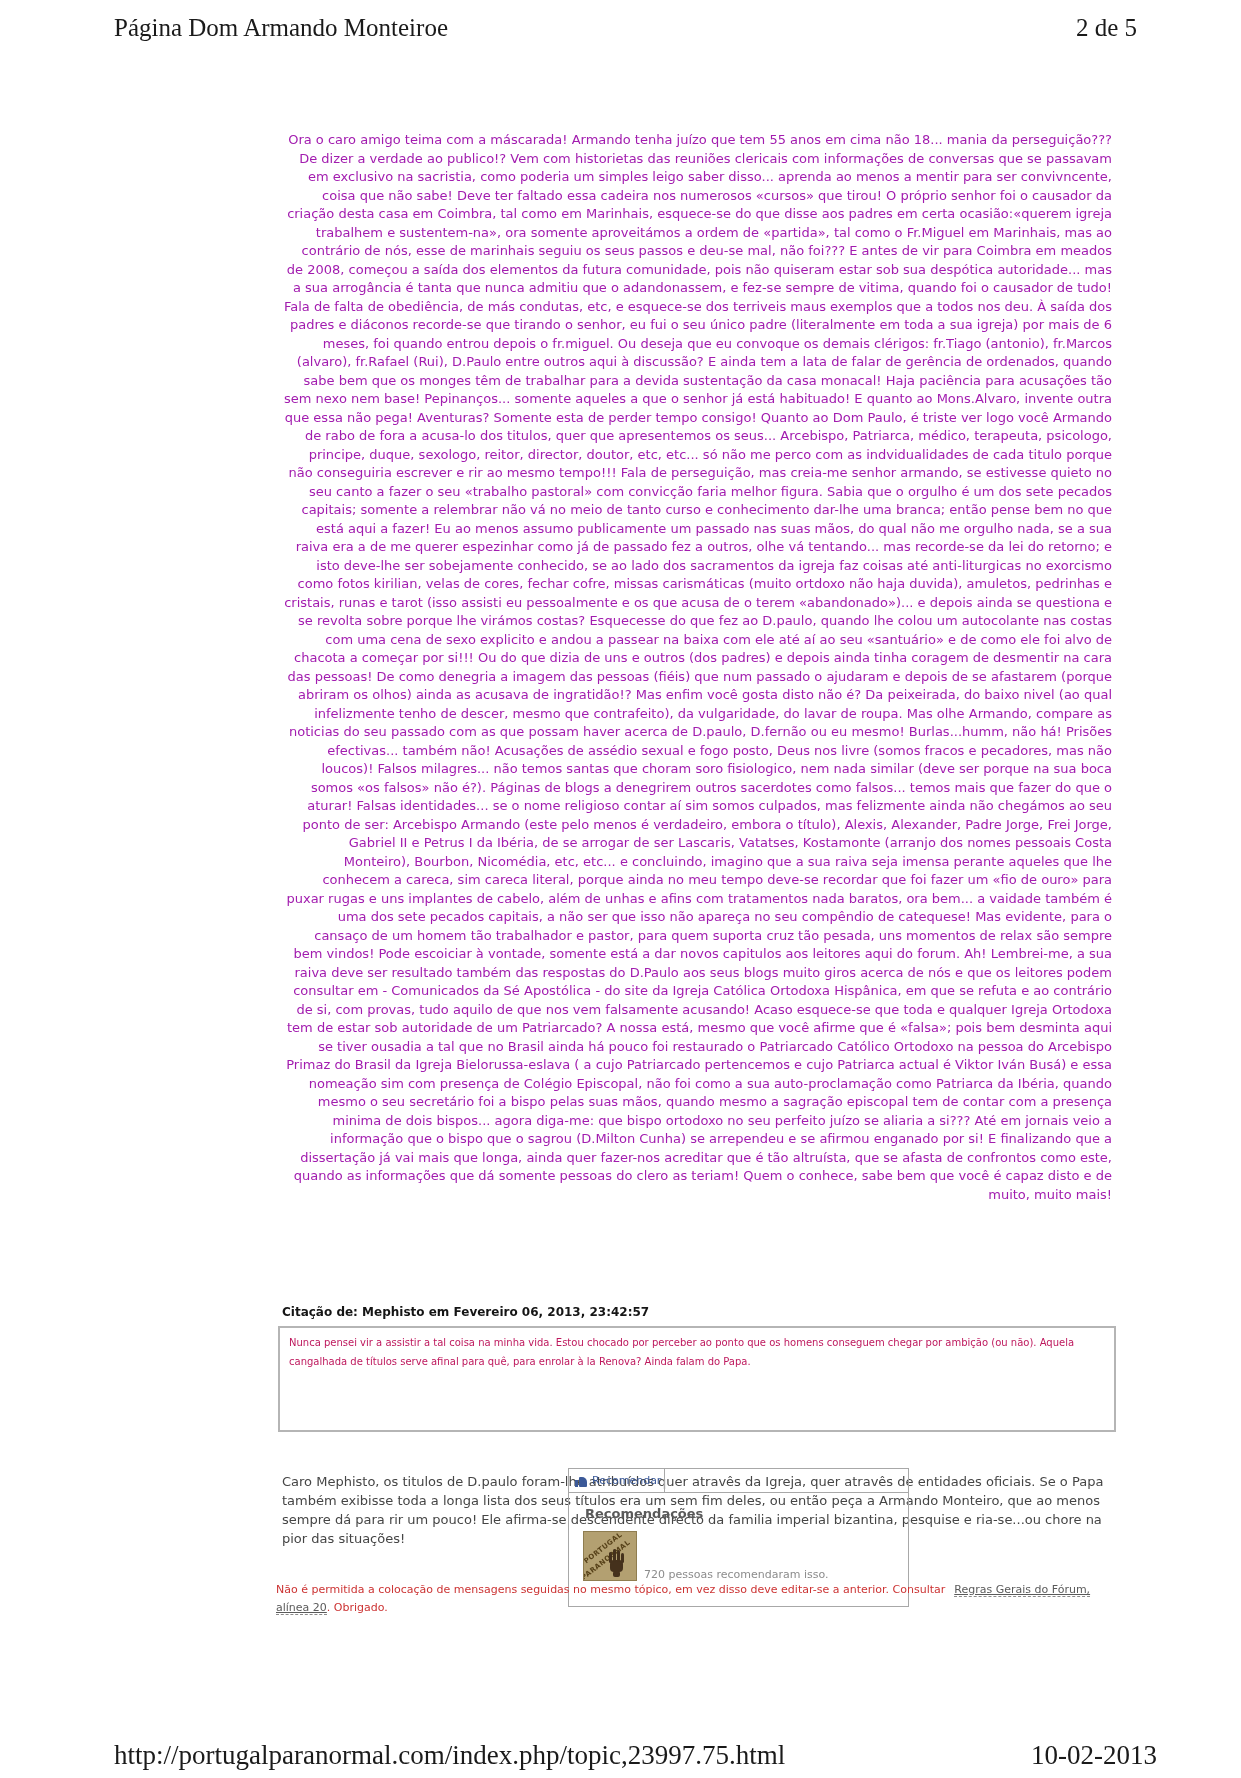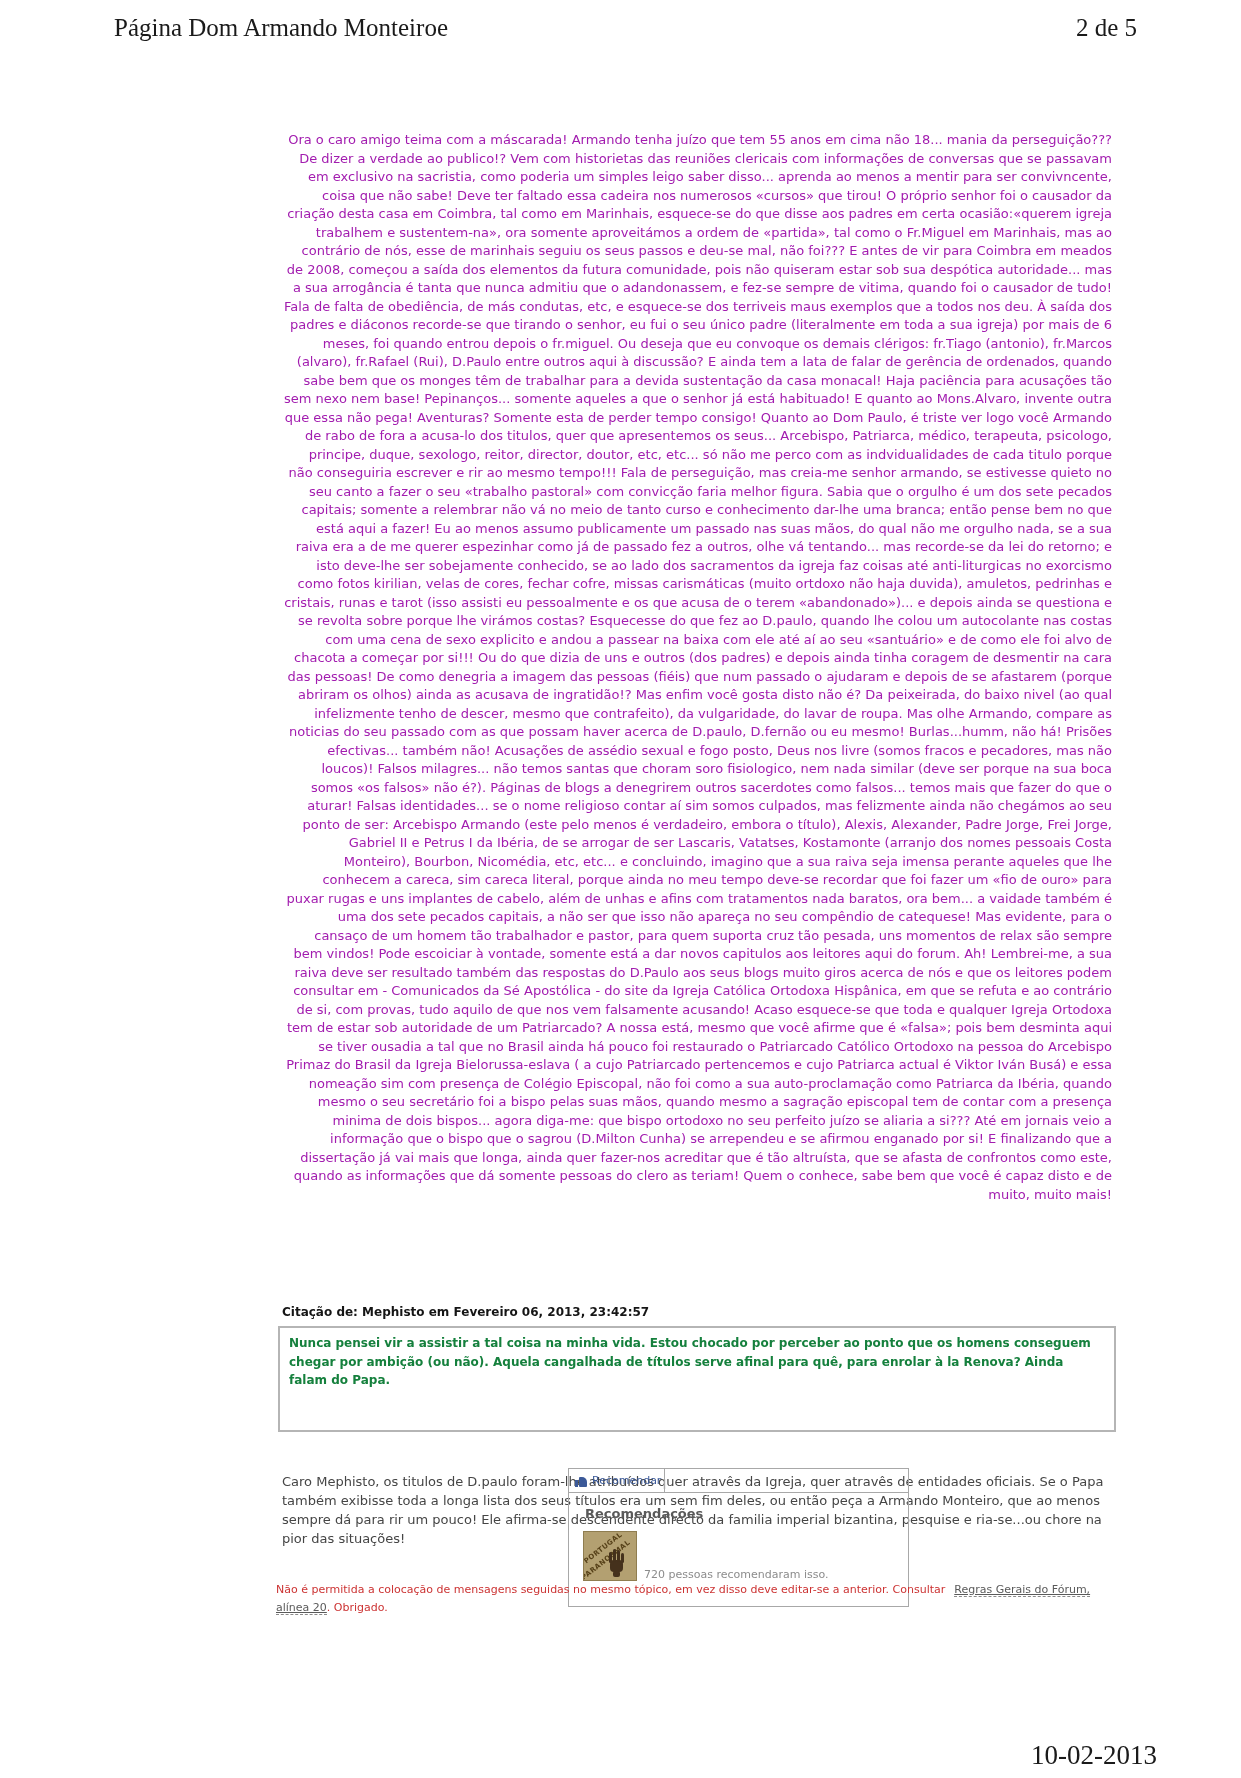--- a/index.html
+++ b/index.html
@@ -23,21 +23,21 @@
   }
   
   .quote-citation {
     position:absolute; left:282px; top:1305px;
     font-size:12px; font-weight:bold; color:#151515;
   }
   .quote-box {
     position:absolute; left:278px; top:1326px; width:838px; height:106px;
     border:2px solid #b5b5b5; background:#ffffff; padding:6px 9px;
   }
-  .quote-text { font-size:12px; line-height:18.5px; color:#15803d;font-weight:bold; }
+  .quote-text { font-size:10px; line-height:18.5px; color:#be185d; }
 
   
   .reply-text {
     position:absolute; left:282px; top:1472px; width:830px;
     font-size:13px; line-height:19px; color:#454545; z-index:1;
   }
 
   
   .fb-widget {
     position:absolute; left:568px; top:1468px; width:341px; height:139px;
@@ -124,15 +124,16 @@
     <div class="fb-stats">720 pessoas recomendaram isso.</div>
   </div>
 
   <div class="notice-line notice-l1">
     <span class="notice-red">Não é permitida a colocação de mensagens seguidas no mesmo tópico, em vez disso deve editar-se a anterior. Consultar</span><span class="rules-link">Regras Gerais do Fórum,</span>
   </div>
   <div class="notice-line notice-l2">
     <span class="rules-link">alínea 20</span><span class="notice-red">. Obrigado.</span>
   </div>
 
+  <div class="print-hf ftr-url">http://portugalparanormal.com/index.php/topic,23997.75.html</div>
   <div class="print-hf ftr-date">10-02-2013</div>
 
 </div>
 
 </body></html>

